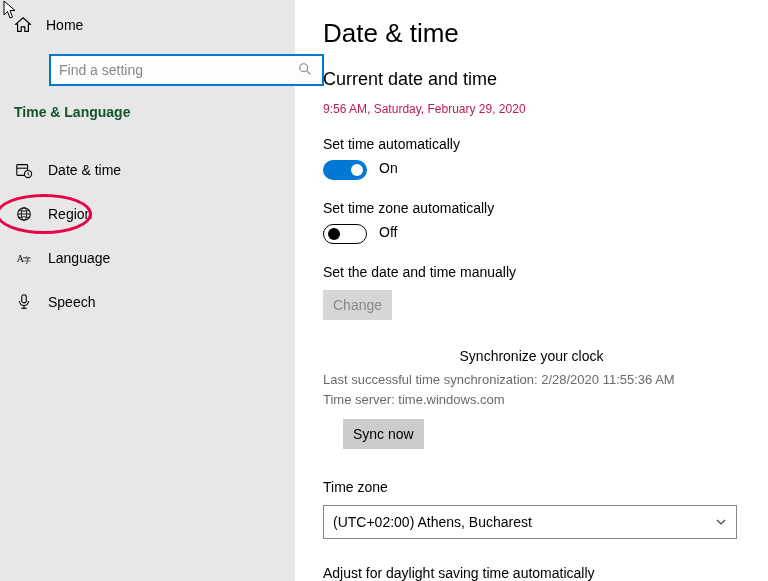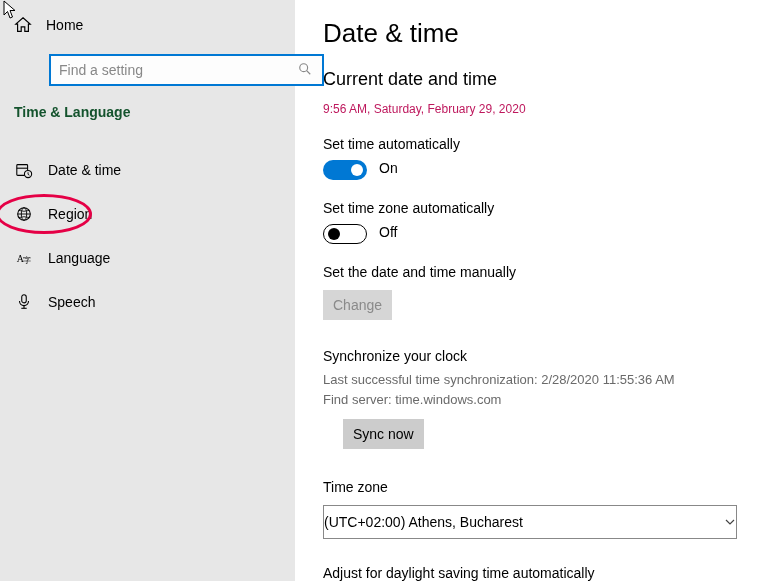--- a/index.html
+++ b/index.html
@@ -29,21 +29,21 @@
     .toggle.off { background: #fff; border: 1px solid #000; }
     .toggle .knob { width: 12px; height: 12px; border-radius: 50%; position: absolute; top: 50%; transform: translateY(-50%); }
     .toggle.on .knob { background: #fff; right: 4px; }
     .toggle.off .knob { background: #000; left: 4px; }
     .toggle-state { font-size: 14px; }
     .btn { display: inline-block; background: #ccc; border: none; padding: 7px 10px; font-size: 14px; cursor: pointer; font-family: inherit; }
     .btn.disabled { background: #d6d6d6; color: #8a8a8a; }
     .muted { font-size: 13px; color: #6a6a6a; line-height: 1.5; }
     .gap-sm { margin-bottom: 10px; }
     .gap-md { margin-bottom: 24px; }
-    .tz-select { width: 414px; height: 34px; border: 1px solid #888; display: flex; align-items: center; justify-content: space-between; padding: 0 0; cursor: pointer; font-size: 14px; }
+    .tz-select { width: 414px; height: 34px; border: 1px solid #888; display: flex; align-items: center; justify-content: space-between; padding: 0 9px; cursor: pointer; font-size: 14px; }
     .chev { width: 12px; height: 12px; }
     .annotation-circle { position: absolute; border: 3px solid #e50046; border-radius: 50%; pointer-events: none; }
     .cursor { position: absolute; top: 0px; left: 3px; width: 14px; height: 20px; pointer-events: none; }
     svg { display: block; }
   </style>
 </head>
 <body>
 
 <div class="app">
   <div class="sidebar">
@@ -146,23 +146,23 @@
     <div class="toggle-row">
       <div class="toggle off">
           <div class="knob"></div>
         </div>
       <span class="toggle-state">Off</span>
     </div>
 
     <div class="setting-label gap-sm">Set the date and time manually</div>
     <button class="btn disabled gap-md" style="margin-bottom:28px;">Change</button>
 
-    <div class="setting-label" style="margin-bottom:6px;">Synchronize your clock</div>
+    <div class="setting-label" style="margin-bottom:6px;text-align:center;">Synchronize your clock</div>
     <div class="muted">Last successful time synchronization: 2/28/2020 11:55:36 AM</div>
-    <div class="muted" style="margin-bottom:10px;">Find server: time.windows.com</div>
+    <div class="muted" style="margin-bottom:10px;">Time server: time.windows.com</div>
     <button class="btn" style="margin-bottom:30px;margin-left:20px;">Sync now</button>
 
     <div class="setting-label gap-sm">Time zone</div>
     <div class="tz-select" style="margin-bottom:26px;">
       <span>(UTC+02:00) Athens, Bucharest</span>
       <span class="chev">
         <svg viewBox="0 0 12 12" width="12" height="12">
             <path d="M2 4 L6 8 L10 4" fill="none" stroke="#444" stroke-width="1.2"></path>
           </svg>
       </span>

